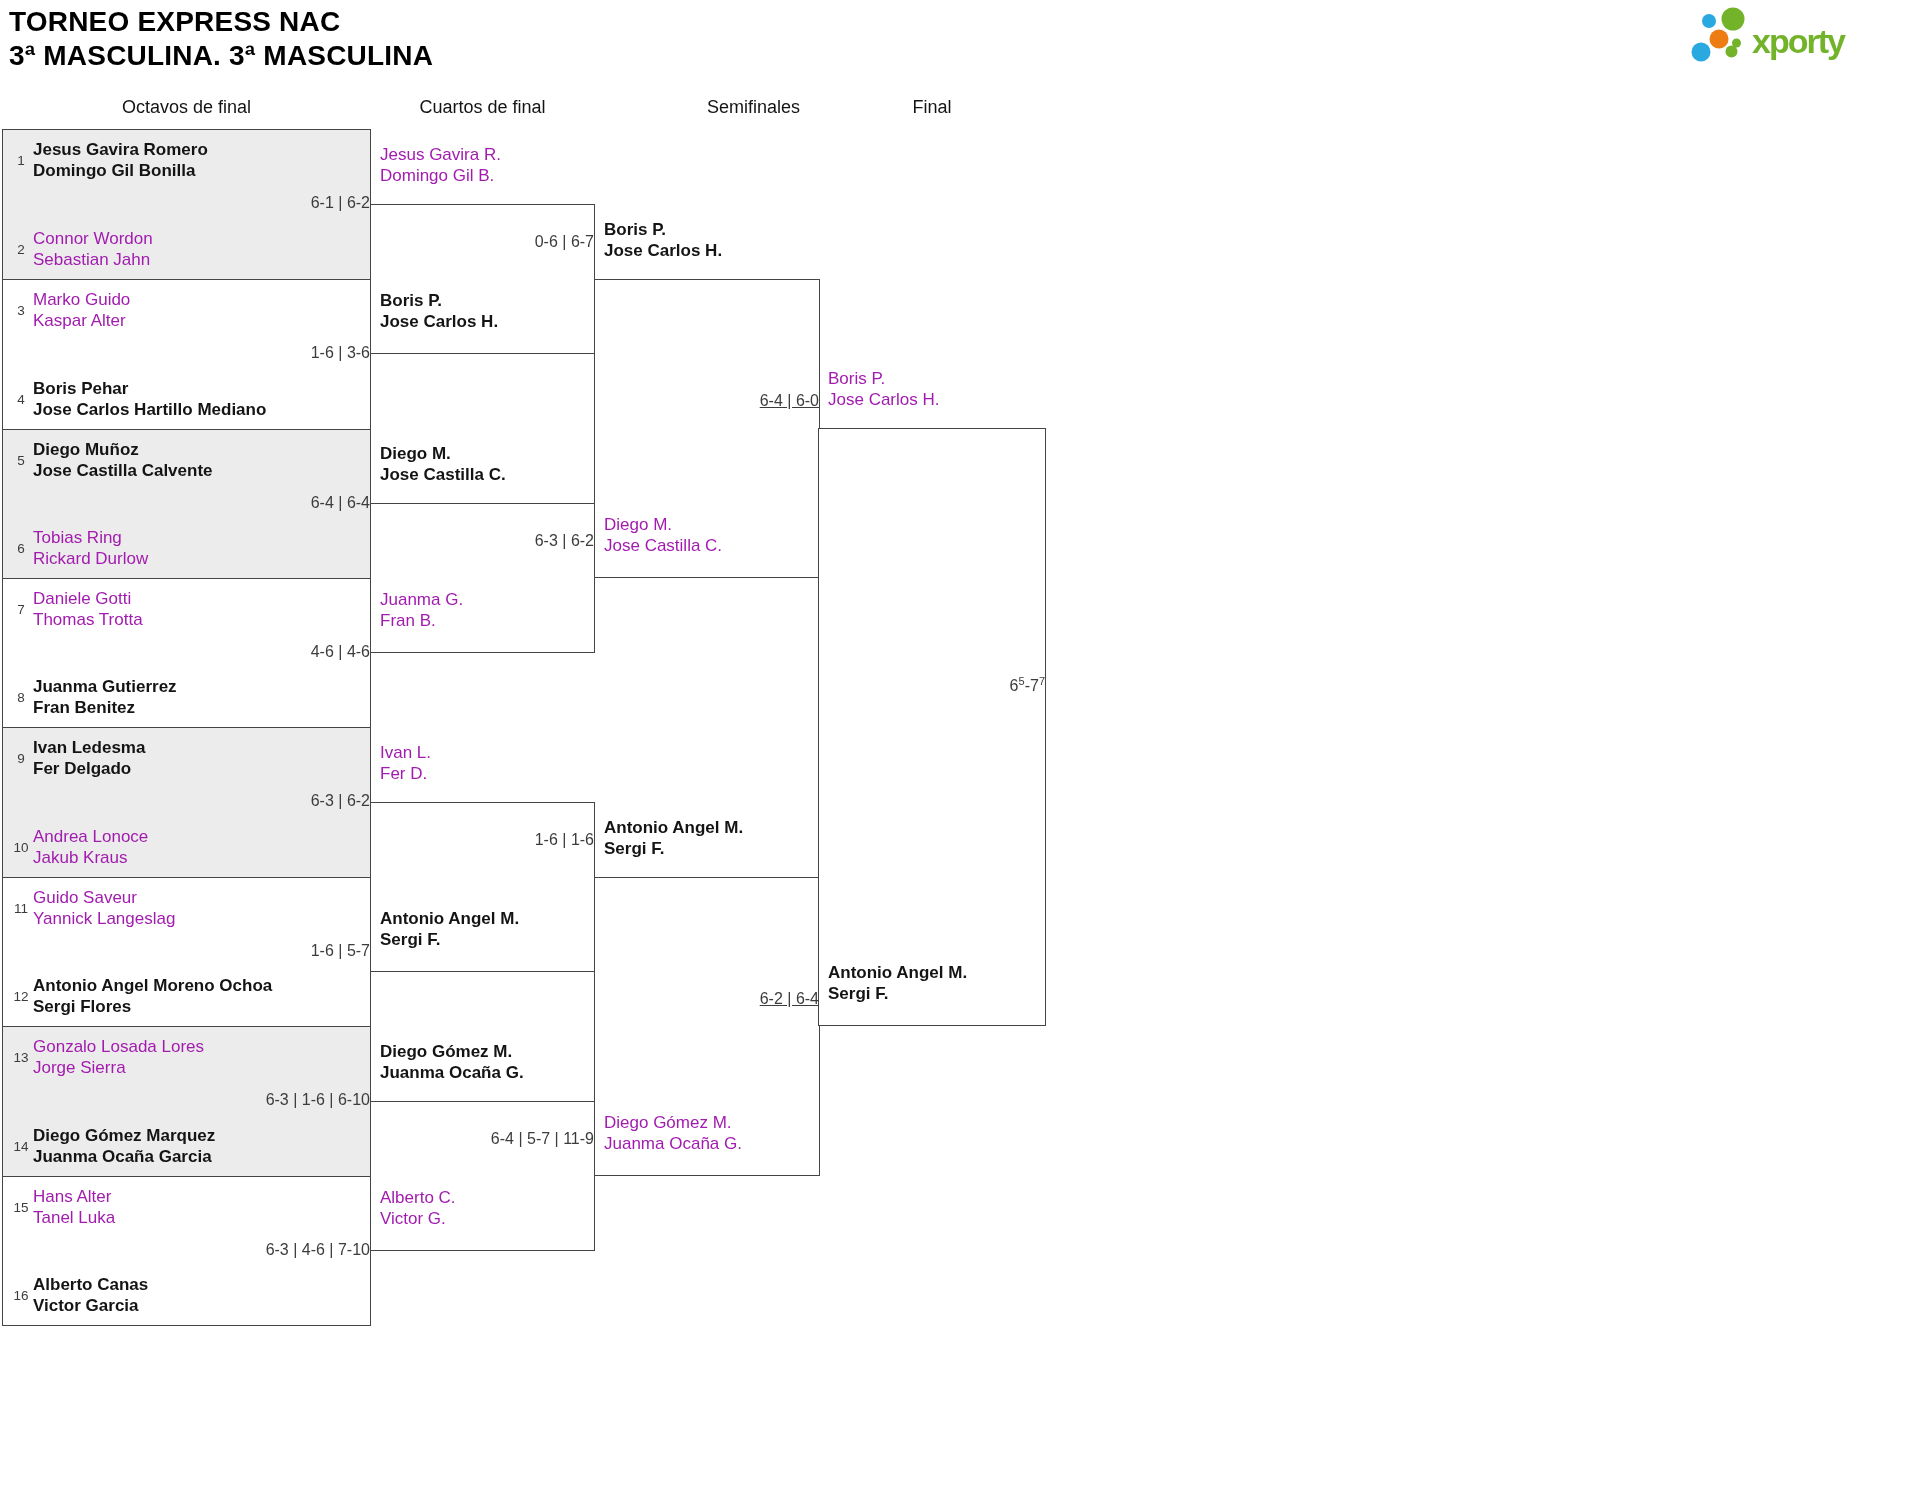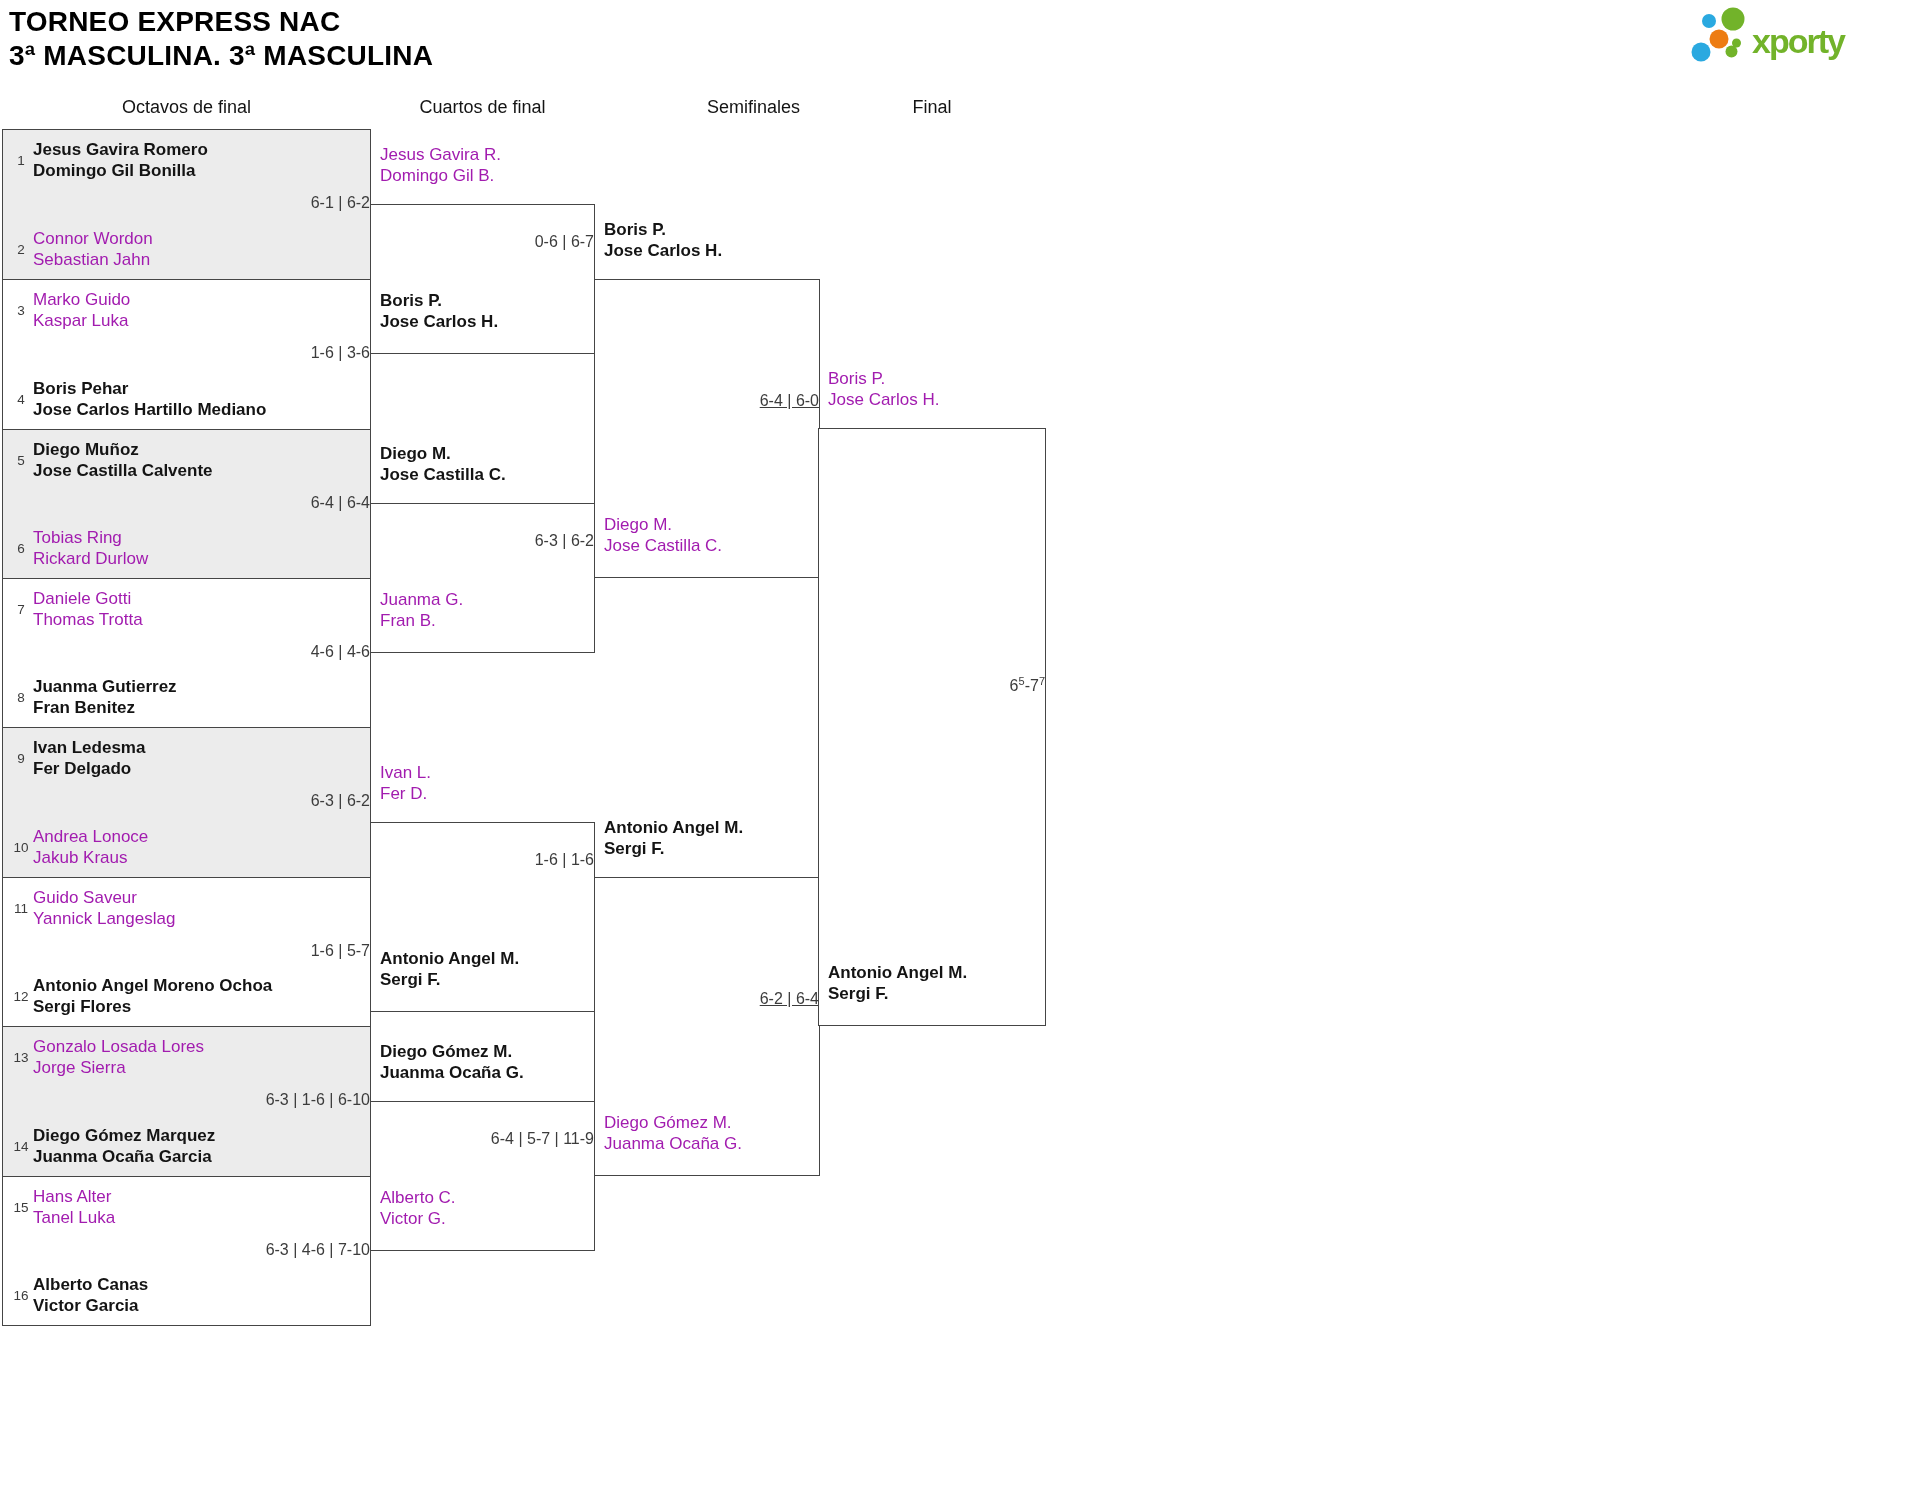--- a/index.html
+++ b/index.html
@@ -87,21 +87,21 @@
         <span class="tname">Sebastian Jahn</span>
       </span>
   </div>
 </div>
 
 <div class="box m16" style="top:279px;height:150px">
   <div class="team t-top">
     <span class="seed">3</span>
     <span class="names">
         <span class="tname">Marko Guido</span>
-        <span class="tname">Kaspar Luka</span>
+        <span class="tname">Kaspar Alter</span>
       </span>
   </div>
   <div class="mscore">1-6 | 3-6</div>
   <div class="team t-bot winner">
     <span class="seed">4</span>
     <span class="names">
         <span class="tname">Boris Pehar</span>
         <span class="tname">Jose Carlos Hartillo Mediano</span>
       </span>
   </div>
@@ -232,21 +232,21 @@
     <span class="tname">Diego M.</span>
       <span class="tname">Jose Castilla C.</span>
   </div>
   <div class="mscore">6-3 | 6-2</div>
   <div class="feeder f-bot">
     <span class="tname">Juanma G.</span>
       <span class="tname">Fran B.</span>
   </div>
 </div>
 
-<div class="box qf" style="top:822px;height:190px">
+<div class="box qf" style="top:802px;height:170px">
   <div class="feeder f-top">
     <span class="tname">Ivan L.</span>
       <span class="tname">Fer D.</span>
   </div>
   <div class="mscore">1-6 | 1-6</div>
   <div class="feeder f-bot winner">
     <span class="tname">Antonio Angel M.</span>
       <span class="tname">Sergi F.</span>
   </div>
 </div>

